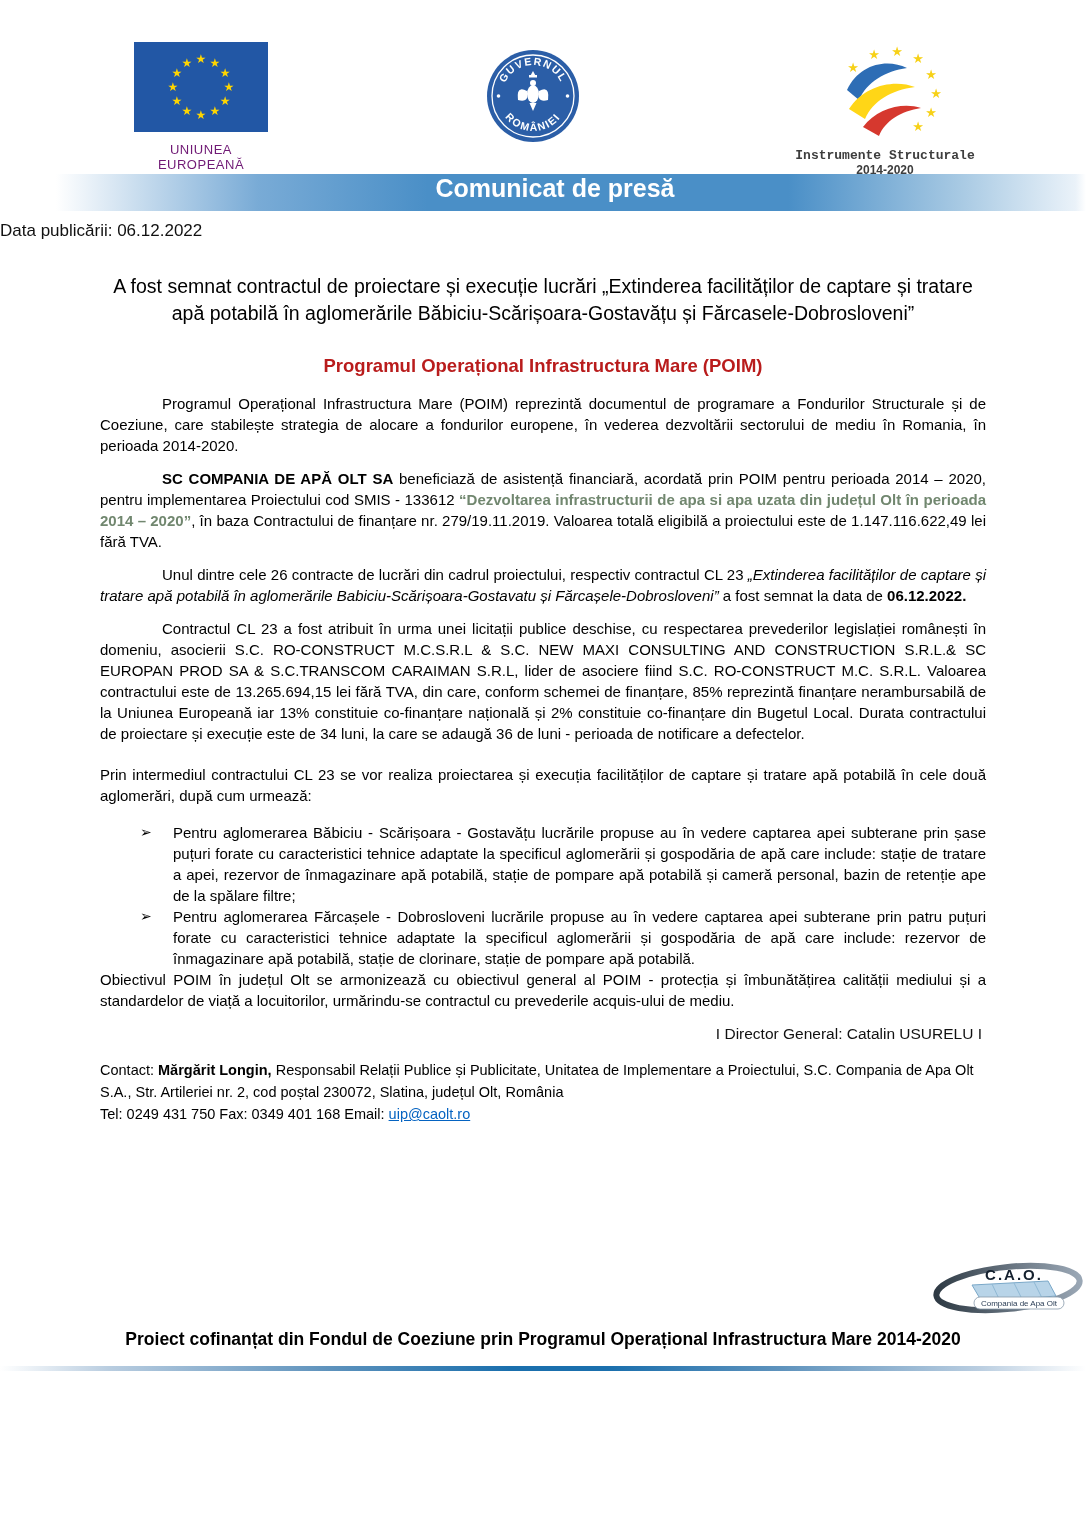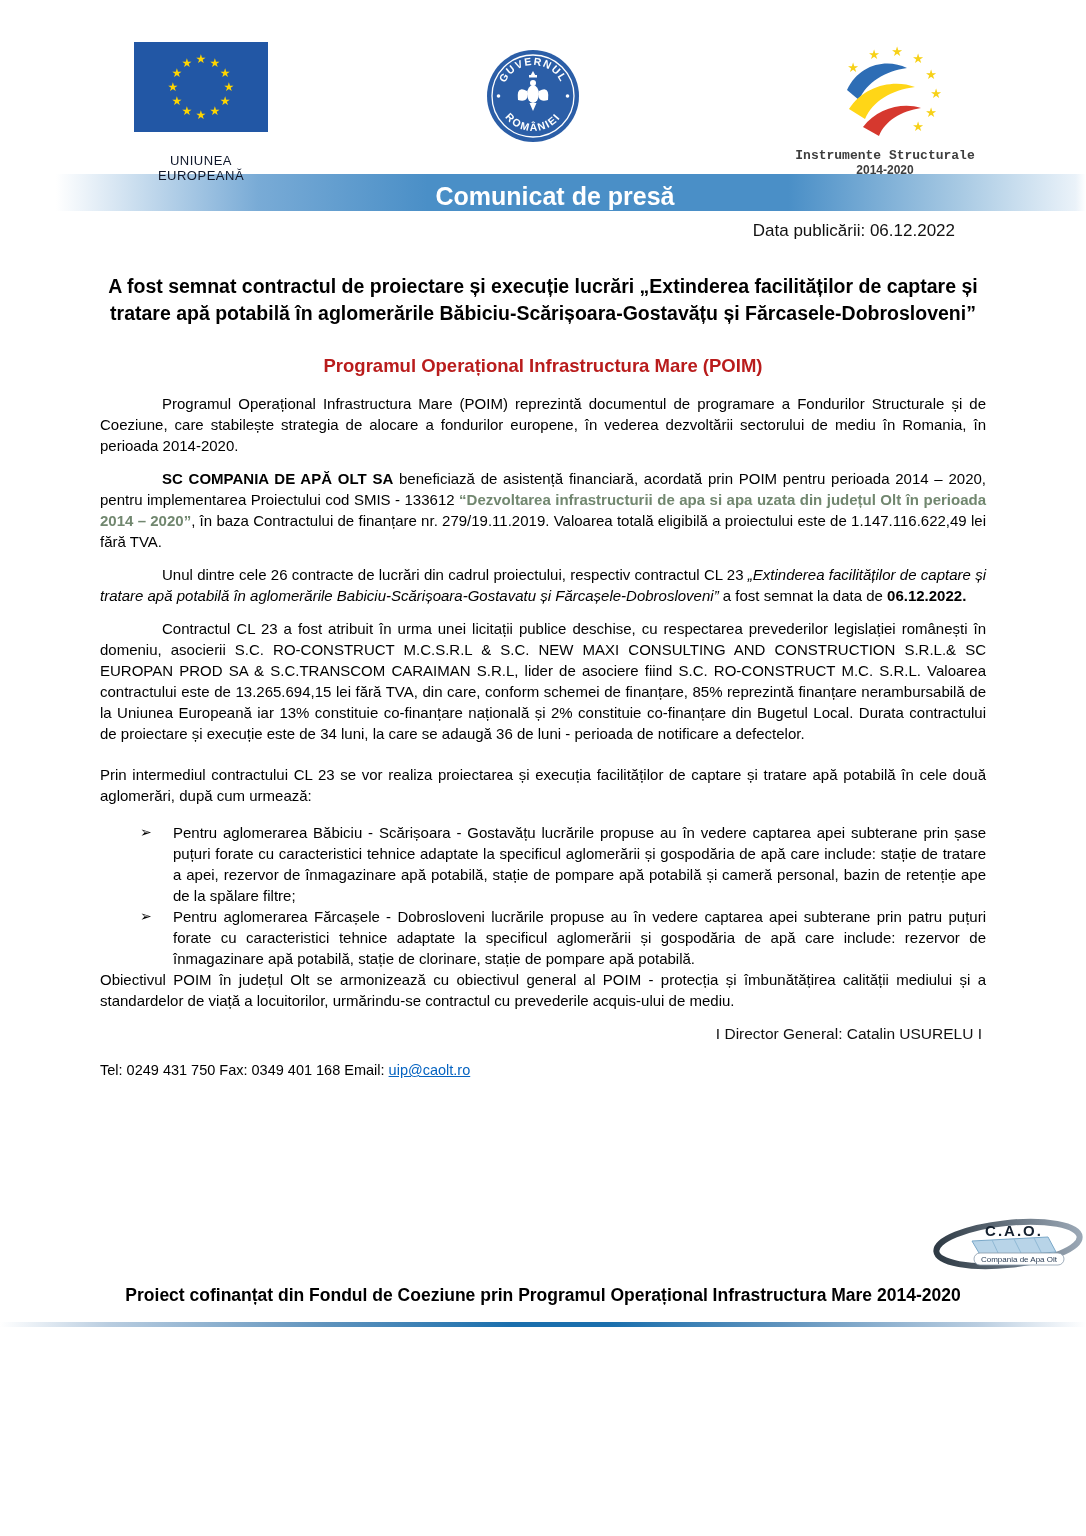--- a/index.html
+++ b/index.html
@@ -8,35 +8,35 @@
     font-family:"Liberation Sans", sans-serif;color:#000;
     -webkit-font-smoothing:antialiased;
   }
   .page{position:relative;width:1086px;height:1536px;overflow:hidden;background:#fff;}
 
   
   .logos{display:flex;justify-content:space-between;align-items:flex-start;
          padding:42px 106px 0 126px;height:142px;box-sizing:border-box;}
   .logo-block{text-align:center;}
   .logo-eu{width:150px;}
-  .eu-caption{margin-top:17px;font-size:13px;letter-spacing:.5px;color:#0f172a;}
+  .eu-caption{margin-top:6px;font-size:13px;letter-spacing:.5px;color:#701a75;}
   .logo-guv{margin-top:6px;}
   .logo-is{width:190px;margin-top:-4px;}
   .is-caption{margin-top:2px;font-weight:bold;color:#3d3d3d;font-size:13px;line-height:15px;font-family:Liberation Mono, monospace;}
   .is-caption2{font-weight:bold;color:#3d3d3d;font-size:12px;}
 
   
-  .banner{height:37px;margin-top:32px;display:flex;align-items:flex-end;justify-content:center;
+  .banner{height:37px;margin-top:32px;display:flex;align-items:flex-start;justify-content:center;
     background:linear-gradient(90deg,#ffffff 0%,#ffffff 3%,#79abd6 22%,#4a8fc7 38%,#4a8fc7 72%,#a7c9e3 88%,#eaf2f9 99%,#ffffff 100%);margin-left:24px;}
   .banner-title{color:#ffffff;font-weight:bold;font-size:25px;}
 
-  .date-line{margin-top:10px;padding-right:131px;text-align:right;font-size:17px;color:#111;}
+  .date-line{margin-top:10px;padding-right:131px;font-size:17px;color:#111;}
 
   
-  .doc-title{margin:32px 100px 0;text-align:center;font-size:19.5px;font-weight:bold;line-height:27px;color:#000;}
+  .doc-title{margin:32px 100px 0;text-align:center;font-size:19.5px;font-weight:normal;line-height:27px;color:#000;}
   .section-heading{margin:28px 100px 0;text-align:center;font-size:18.5px;font-weight:bold;color:#b91c1c;}
 
   
   .content{margin:16px 100px 0;font-size:15px;line-height:21px;text-align:justify;}
   .content p{margin:0 0 12px;}
   .content p.indent{text-indent:62px;}
   .content p.pre-list{margin-top:20px;}
   .run-b{font-weight:bold;}
   .run-bi{font-weight:normal;font-style:italic;}
   .run-g{font-weight:bold;color:#71876f;}
@@ -161,20 +161,21 @@
         <span>Pentru aglomerarea Fărcașele - Dobrosloveni lucrările propuse au în vedere captarea apei subterane prin patru puțuri forate cu caracteristici tehnice adaptate la specificul aglomerării și gospodăria de apă care include: rezervor de înmagazinare apă potabilă, stație de clorinare, stație de pompare apă potabilă.</span>
       </li>
     </ul>
 
     <p class="closing">Obiectivul POIM în județul Olt se armonizează cu obiectivul general al POIM - protecția și îmbunătățirea calității mediului și a standardelor de viață a locuitorilor, urmărindu-se contractul cu prevederile acquis-ului de mediu.</p>
   </div>
 
   <div class="director">I Director General: Catalin USURELU I</div>
 
   <div class="contact">
+    <p><span class="run-n">Contact: </span><span class="run-b">Mărgărit Longin,</span><span class="run-n"> Responsabil Relații Publice și Publicitate, Unitatea de Implementare a Proiectului, S.C. Compania de Apa Olt S.A., Str. Artileriei nr. 2, cod poștal 230072, Slatina, județul Olt, România</span></p>
     <p><span class="run-n">Tel: 0249 431 750 Fax: 0349 401 168 Email: </span><a class="run-link" href="#">uip@caolt.ro</a></p>
   </div>
 
   <div class="cao">
     <svg width="156" height="62" viewBox="0 0 156 62">
       <defs>
         <linearGradient id="caoswoosh" x1="0" y1="0" x2="1" y2="0">
           <stop offset="0" stop-color="#2e3a44"></stop>
             <stop offset="1" stop-color="#9aa7b5"></stop>
         </linearGradient>

